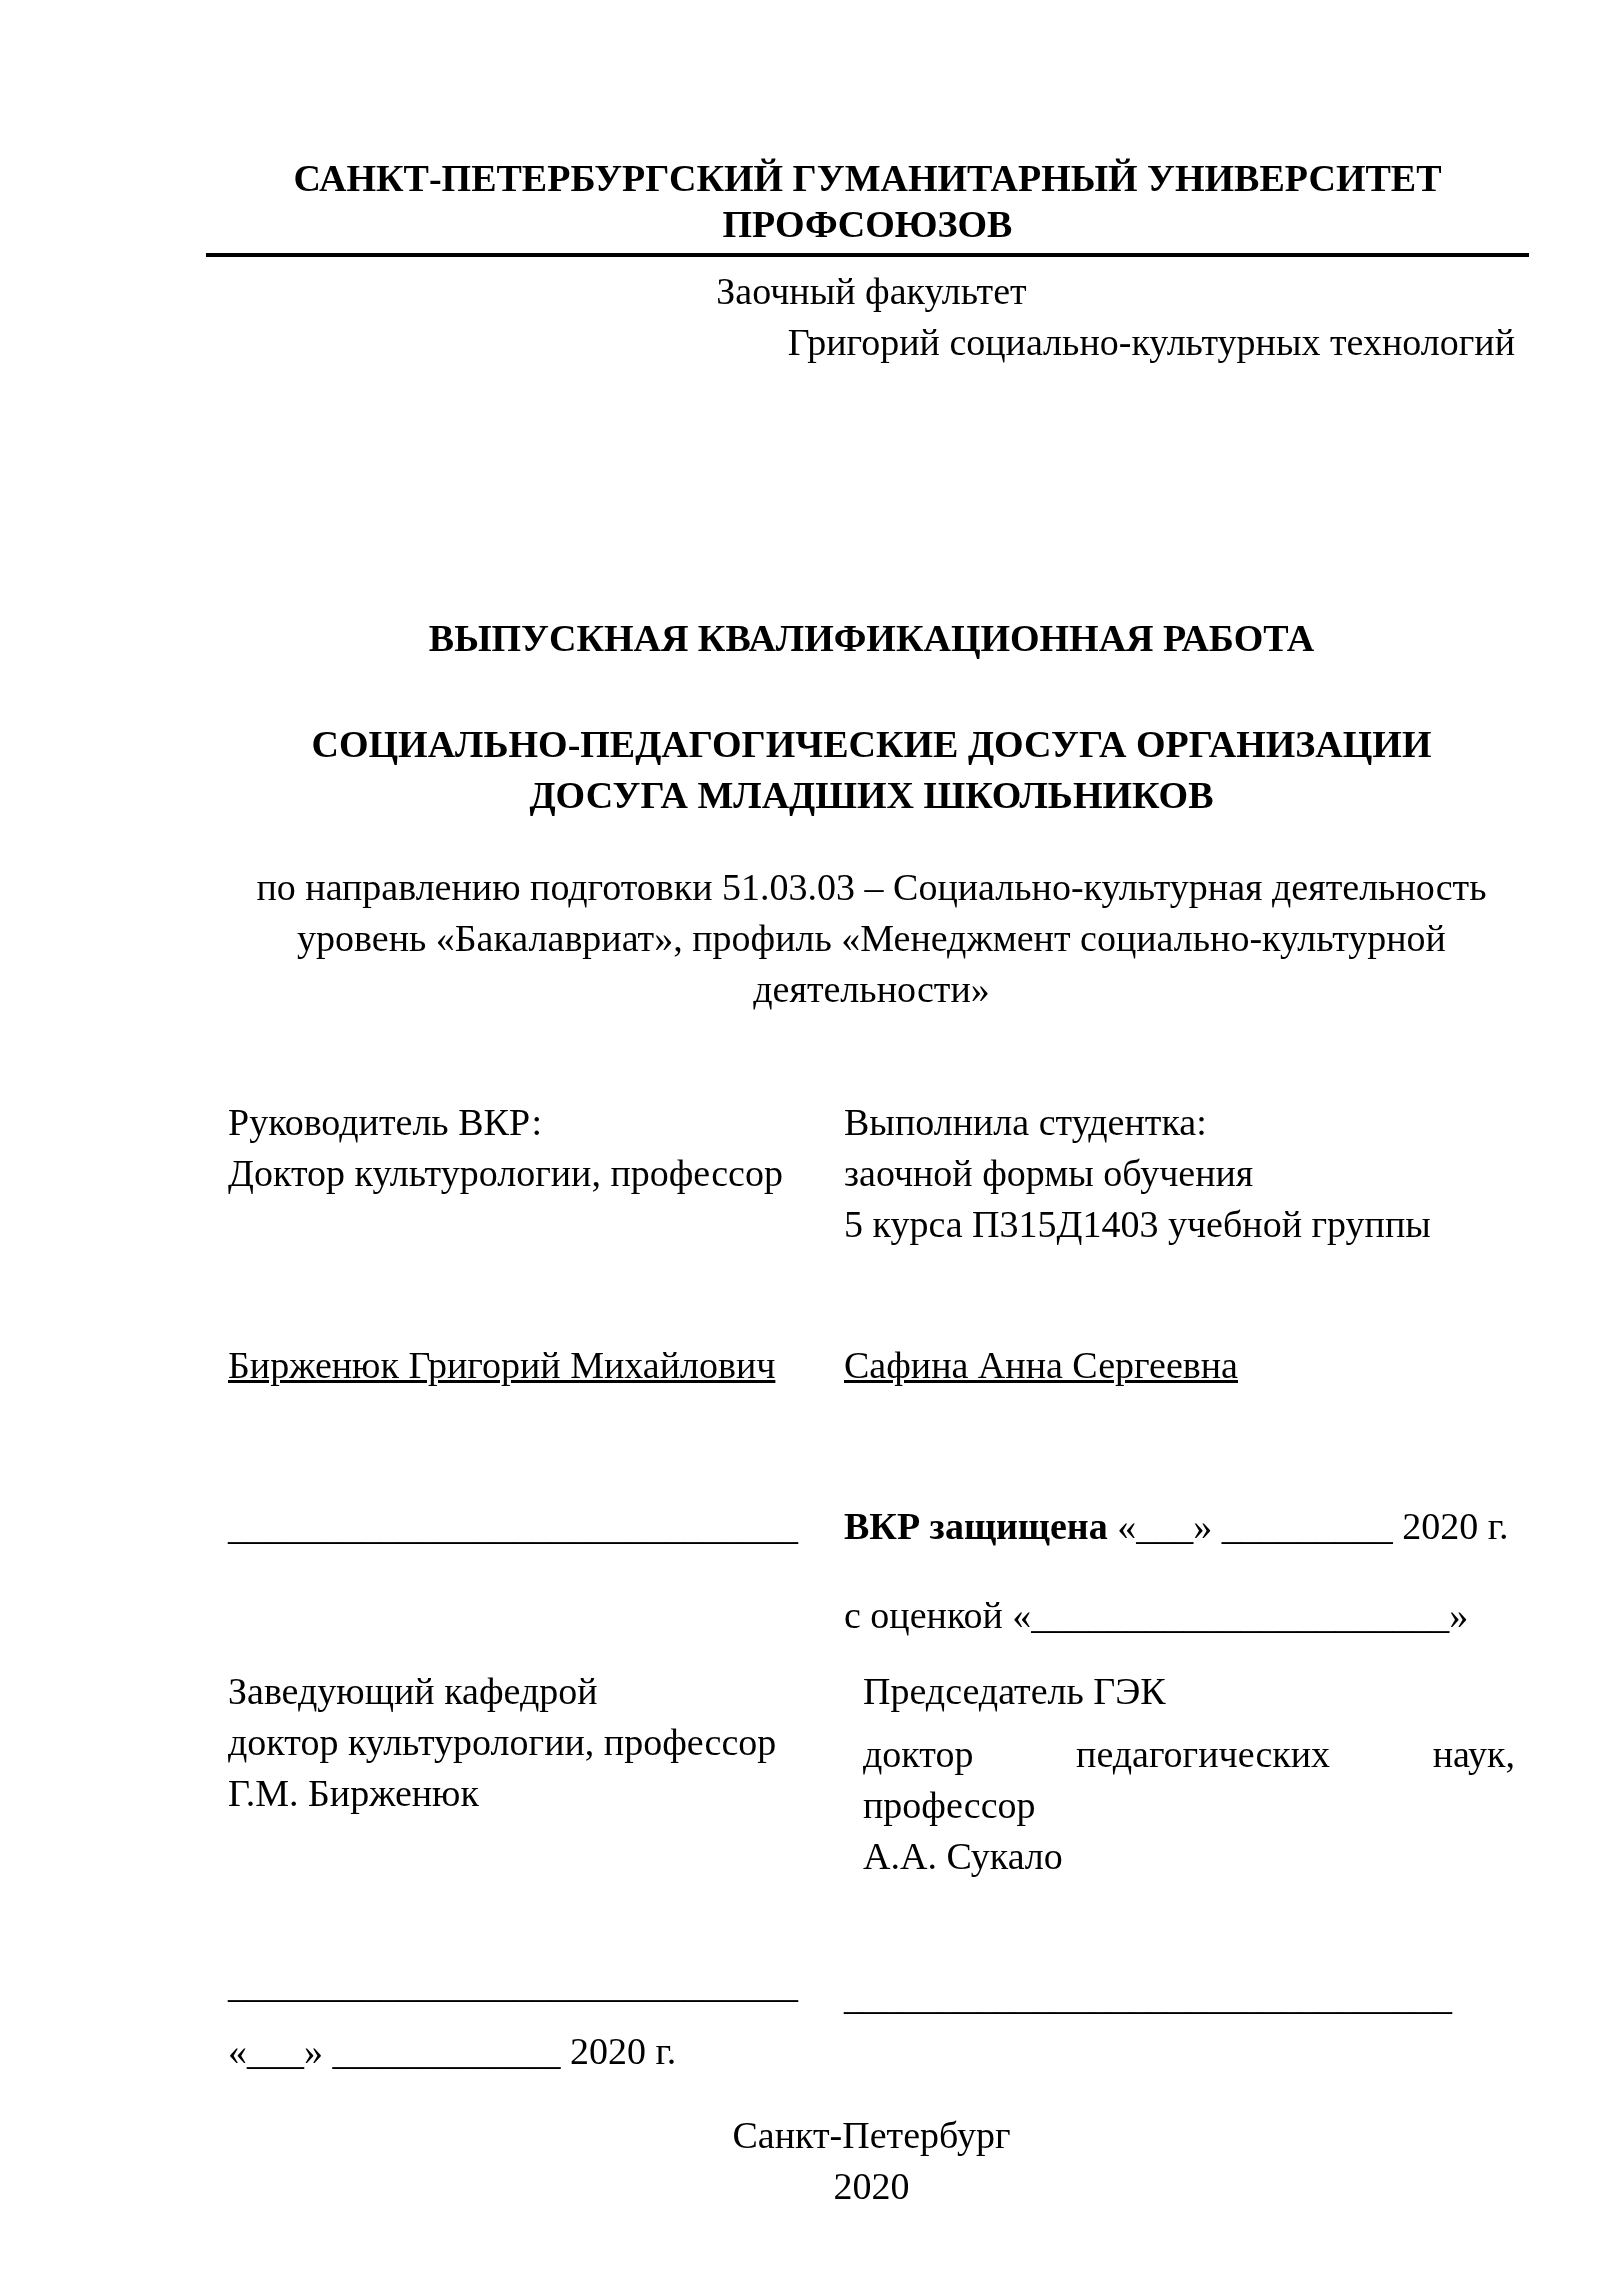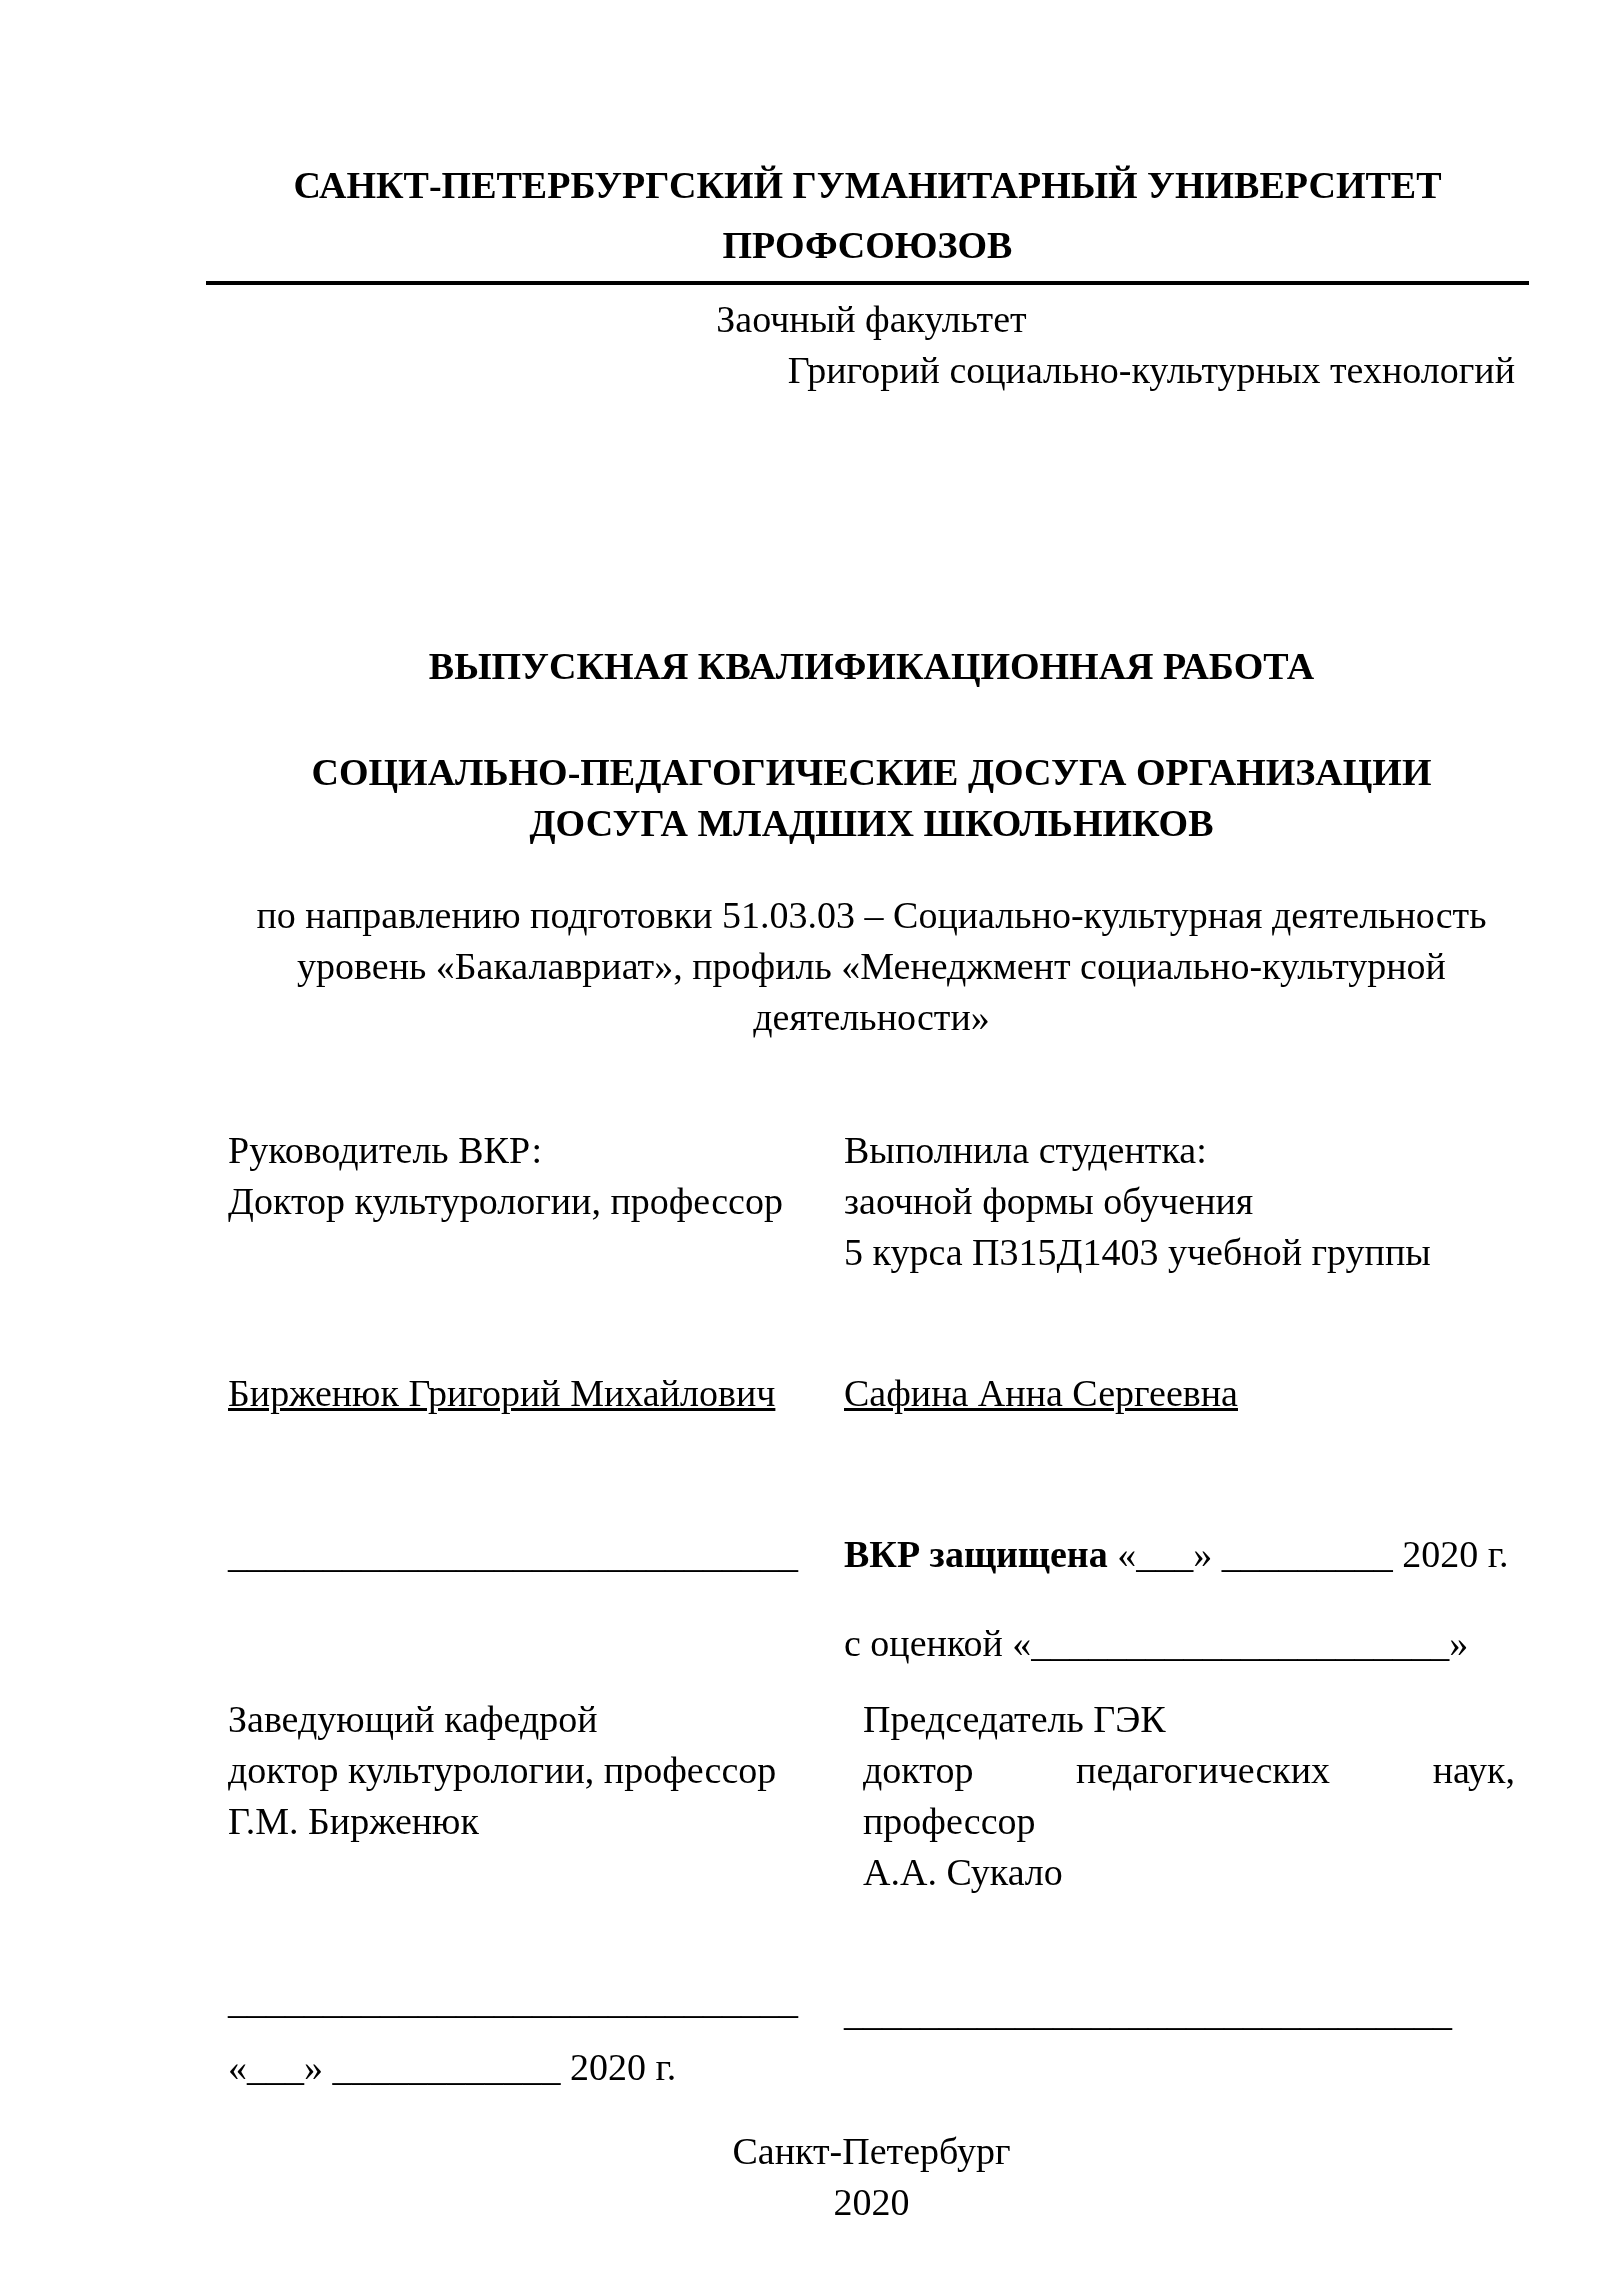--- a/index.html
+++ b/index.html
@@ -22,21 +22,21 @@
     position: absolute;
     left: 228px;
     top: 155px;
     width: 1287px;
   }
   .bold   { font-weight: bold; }
 
   .uni-header {
     font-weight: bold;
     text-align: center;
-    line-height: 60px;
+    line-height: 46px;
     padding-bottom: 6.3px;
     border-bottom: 4.7px solid #000;
     margin-left: -22px;
     margin-right: -14px;
   }
   .faculty-line    { margin-top: 8.6px; text-align: center; }
   .department-line { text-align: right; }
 
   .work-type   { margin-top: 245px; font-weight: bold; text-align: center; }
   .work-title  { margin-top: 55px;  font-weight: bold; text-align: center; }
@@ -54,20 +54,21 @@
   .row-sign2    { margin-top: 77px;  }
   .row-date     { margin-top: 15.7px;  }
 
   .underlined { text-decoration: underline; }
   .sig-line   { white-space: nowrap; letter-spacing: 0; }
   .shift-down { position: relative; top: 12.6px; }
 
   .justify-full {
     text-align: justify;
     text-align-last: justify;
+    margin-top: 12px;
   }
 
   .footer { margin-top: 33px; text-align: center; }
 </style>
 </head>
 <body>
 
 <div class="page">
   <div class="content">
 

